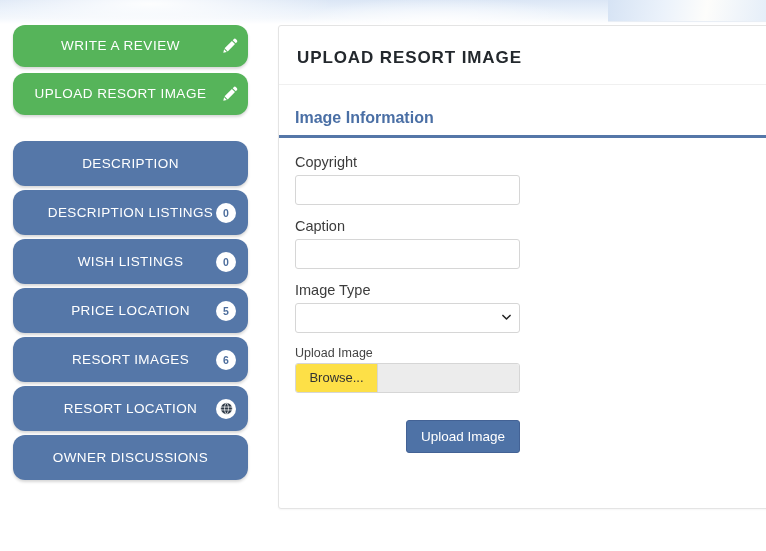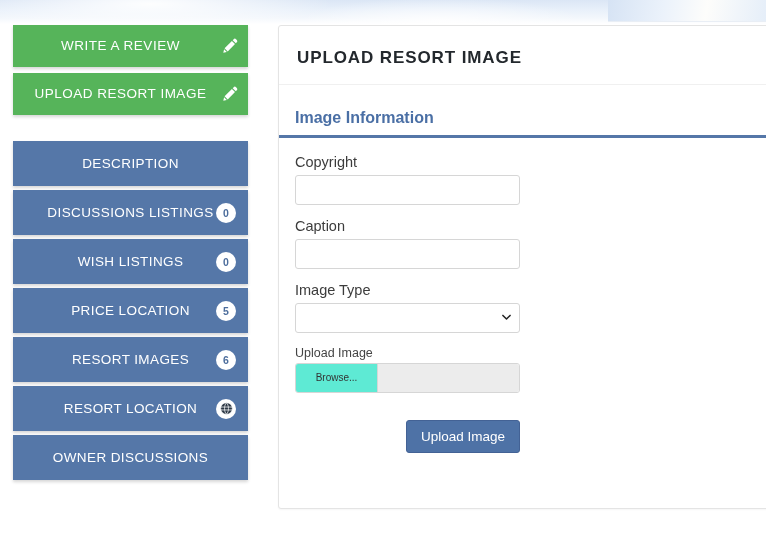--- a/index.html
+++ b/index.html
@@ -42,21 +42,21 @@
     position: absolute;
     left: 13px;
     top: 25px;
     width: 235px;
   }
 
   .btn-block {
     position: relative;
     display: block;
     width: 235px;
-    border-radius: 0;
+    border-radius: 12px;
     color: #ffffff;
     text-align: center;
     text-decoration: none;
     cursor: pointer;
     border: none;
     box-shadow: 0 2px 3px rgba(0,0,0,0.16);
     -webkit-font-smoothing: antialiased;
   }
 
   .btn-green {
@@ -211,23 +211,23 @@
     border: 1px solid #d6d6d6;
     border-radius: 3px;
     overflow: hidden;
     background: #ffffff;
   }
   .file-browse {
     width: 82px;
     height: 28px;
     line-height: 28px;
     text-align: center;
-    font-size: 10px;
+    font-size: 13px;
     color: #333;
-    background: #5eead4;
+    background: #fde047;
     border-right: 1px solid #d6d6d6;
     cursor: pointer;
     white-space: nowrap;
   }
   .file-name {
     flex: 1;
     height: 28px;
     background: #ececec;
   }
 
@@ -279,21 +279,21 @@
     </div>
 
     <div class="nav-gap"></div>
 
     <div class="btn-block btn-blue">
       <span class="lbl">DESCRIPTION</span>
     </div>
 
 
     <div class="btn-block btn-blue">
-      <span class="lbl">DISCUSSIONS LISTINGS</span>
+      <span class="lbl">DESCRIPTION LISTINGS</span>
       <span class="badge">0</span>
     </div>
 
     <div class="btn-block btn-blue">
       <span class="lbl">WISH LISTINGS</span>
       <span class="badge">0</span>
     </div>
 
     <div class="btn-block btn-blue">
       <span class="lbl">PRICE LOCATION</span>

